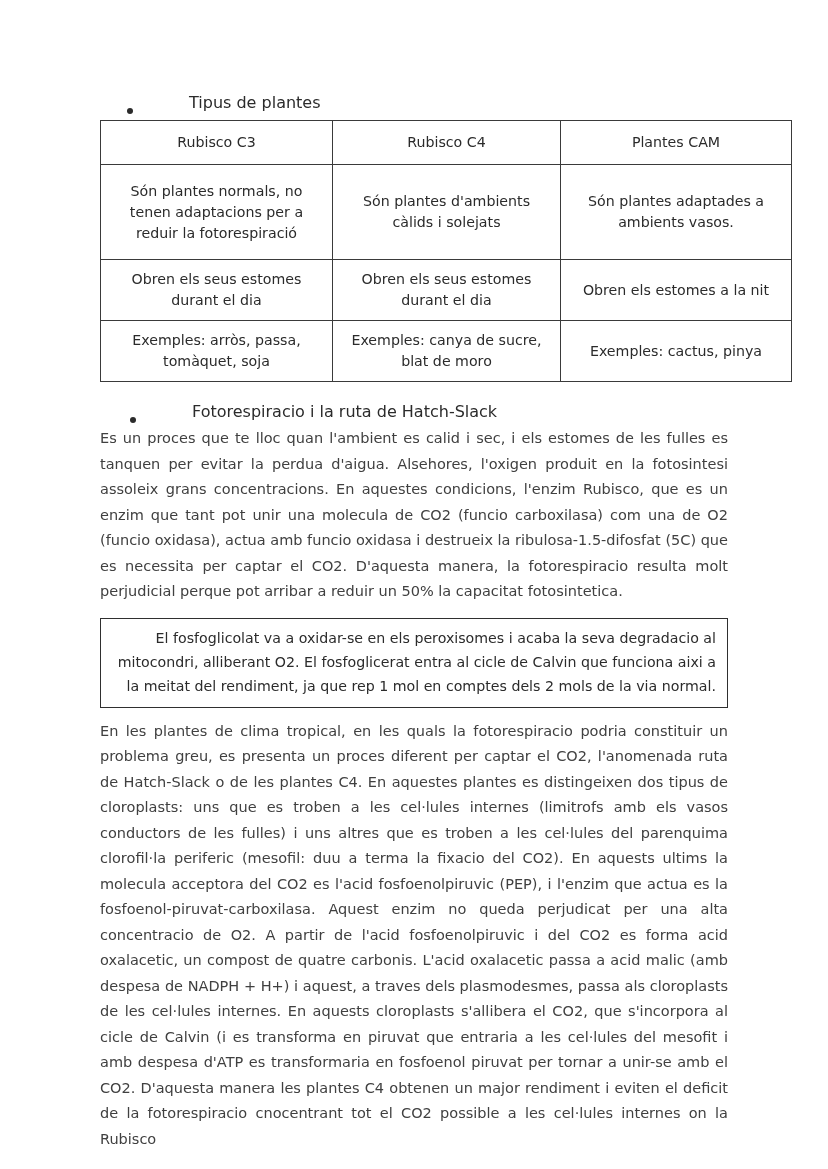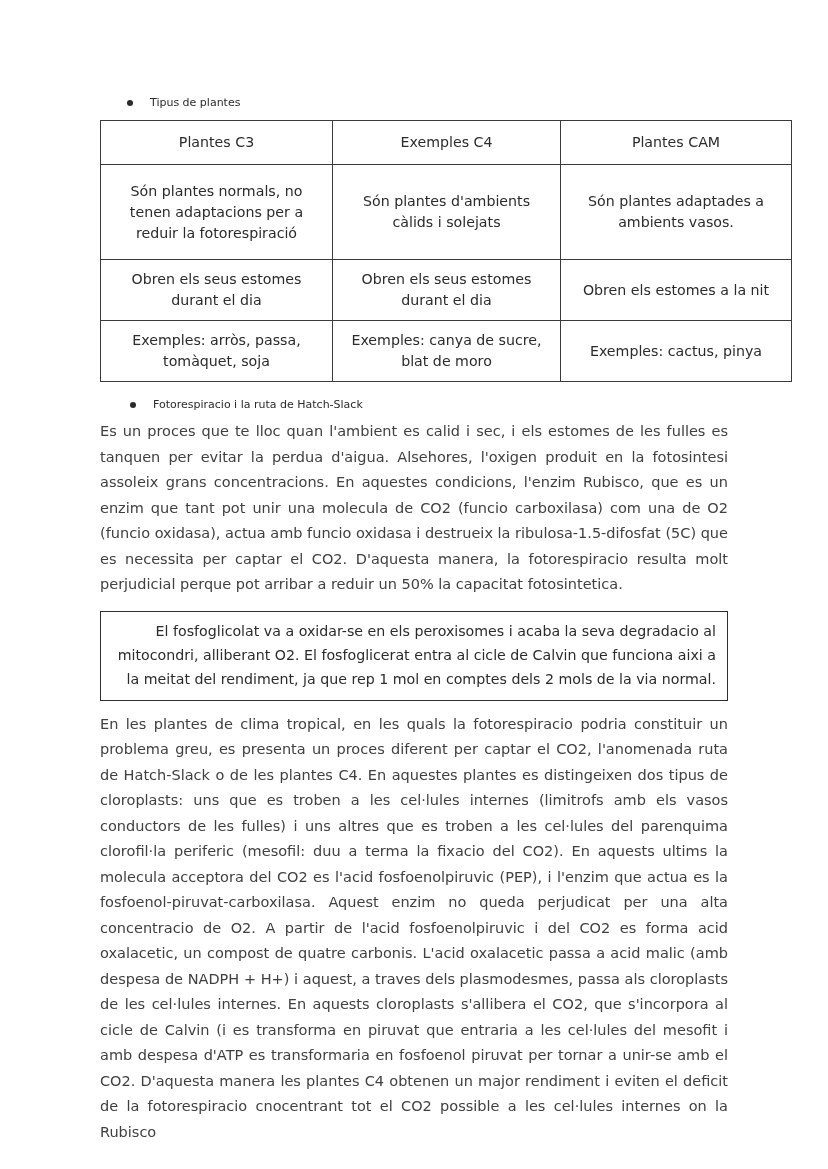--- a/index.html
+++ b/index.html
@@ -26,27 +26,28 @@
   .content {
     position: absolute;
     left: 100px;
     top: 92px;
     width: 628px;
   }
 
   
   .bullet-row {
     display: flex;
-    align-items: flex-start;
-    font-size: 11px;
+    align-items: flex-end;
+    font-size: 16px;
     line-height: 22px;
     color: #2b2b2b;
+    gap: 39px;
   }
   .bullet-row.first { padding-left: 27px; margin-bottom: 6px; }
-  .bullet-row.second { padding-left: 30px; margin-top: 12px; margin-bottom: 3px; }
+  .bullet-row.second { padding-left: 30px; margin-top: 19px; margin-bottom: 3px; }
   .bullet-dot {
     width: 6px;
     height: 6px;
     border-radius: 50%;
     background: #2b2b2b;
     flex: 0 0 auto;
     margin-top: 8px;
   }
   .bullet-text {
     margin-left: 17px;
@@ -112,22 +113,22 @@
   <div class="content">
 
     <div class="bullet-row first">
       <span class="bullet-dot"></span>
       <span class="bullet-text">Tipus de plantes</span>
     </div>
 
     <table class="plant-table">
       <tbody>
         <tr class="header-row">
-          <td class="c1">Plantes C3</td>
-          <td class="c2">Exemples C4</td>
+          <td class="c1">Rubisco C3</td>
+          <td class="c2">Rubisco C4</td>
           <td class="c3">Plantes CAM</td>
         </tr>
         <tr class="r1">
           <td class="c1">Són plantes normals, no tenen adaptacions per a reduir la fotorespiració</td>
           <td class="c2">Són plantes d'ambients càlids i solejats</td>
           <td class="c3">Són plantes adaptades a ambients vasos.</td>
         </tr>
         <tr class="r3">
           <td class="c1">Obren els seus estomes durant el dia</td>
           <td class="c2">Obren els seus estomes durant el dia</td>

